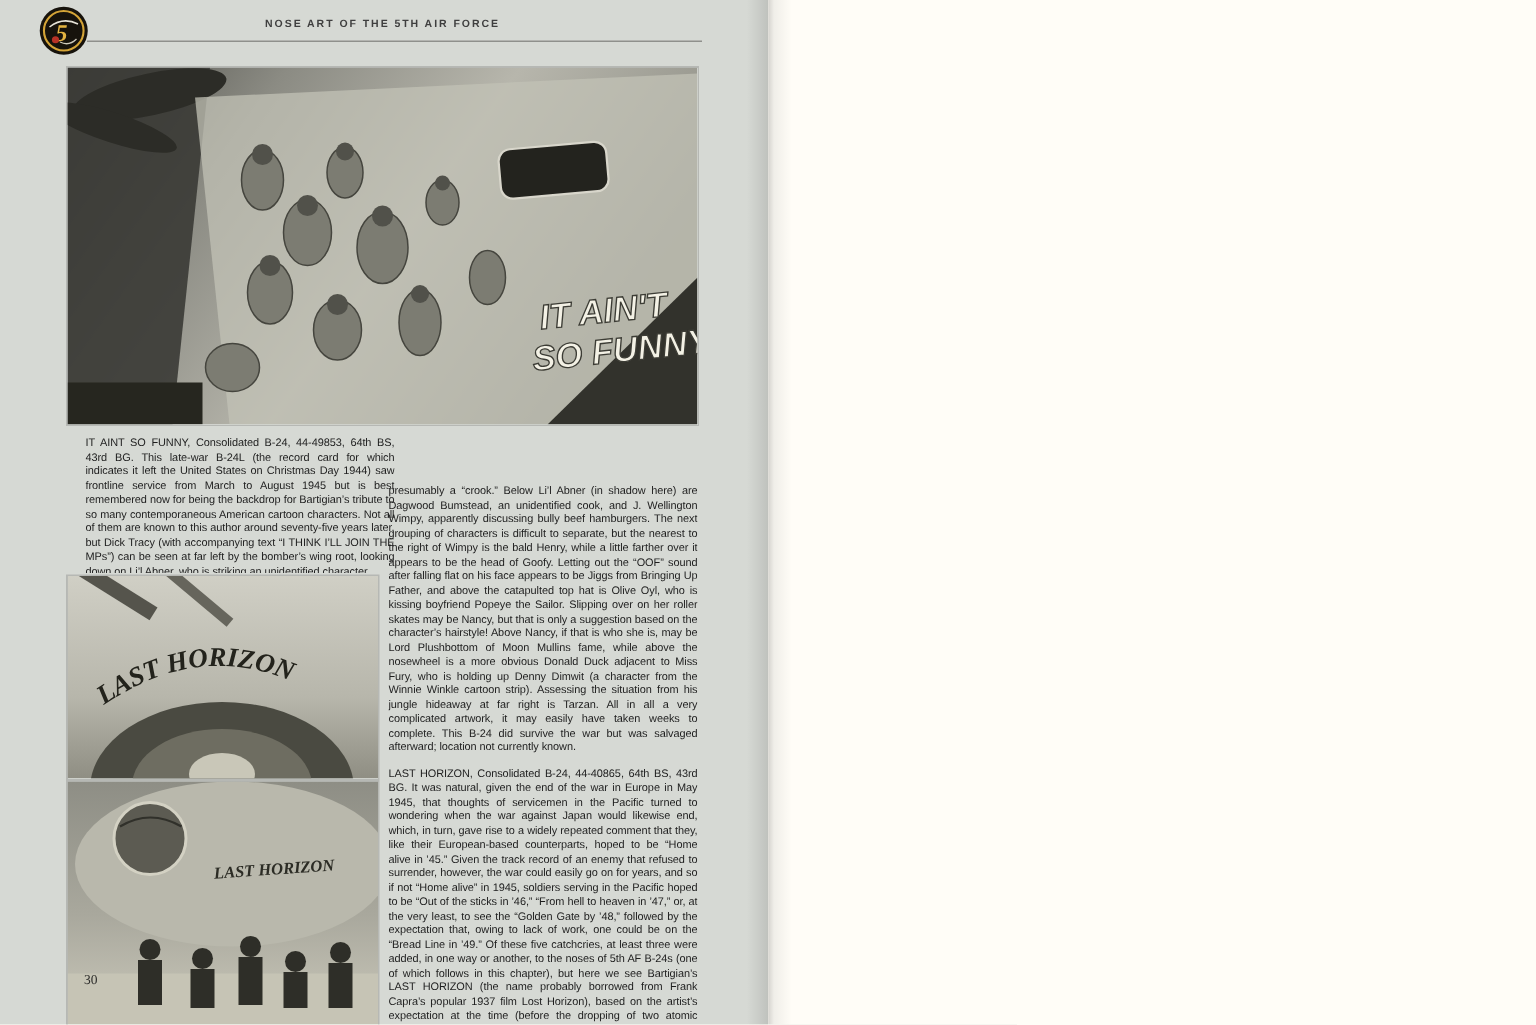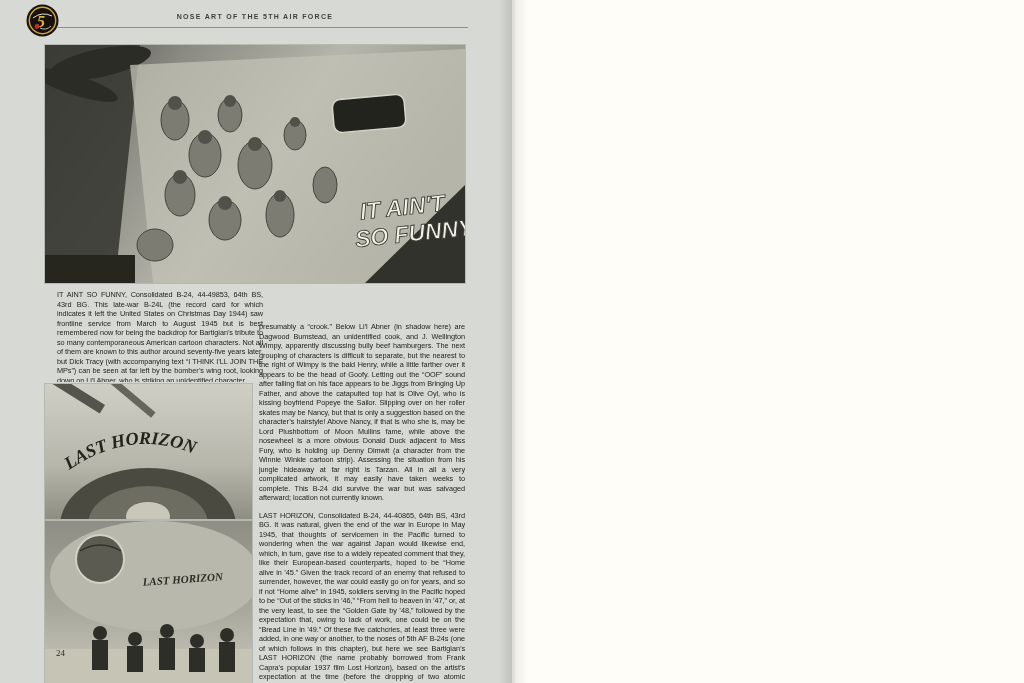--- a/index.html
+++ b/index.html
@@ -143,21 +143,21 @@
           <circle cx="122" cy="110" r="7"></circle>
             <rect x="114" y="117" width="16" height="32"></rect>
           <circle cx="152" cy="120" r="7"></circle>
             <rect x="144" y="127" width="16" height="24"></rect>
           <circle cx="182" cy="114" r="7"></circle>
             <rect x="174" y="121" width="16" height="30"></rect>
         </g>
       </svg>
     </div>
 
-    <div class="pagenum" style="left:56px;top:648px;">24</div>
+    <div class="pagenum" style="left:56px;top:648px;">30</div>
   </div>
 
   <div class="page page-right">
 
     
     
 
     
     
 

